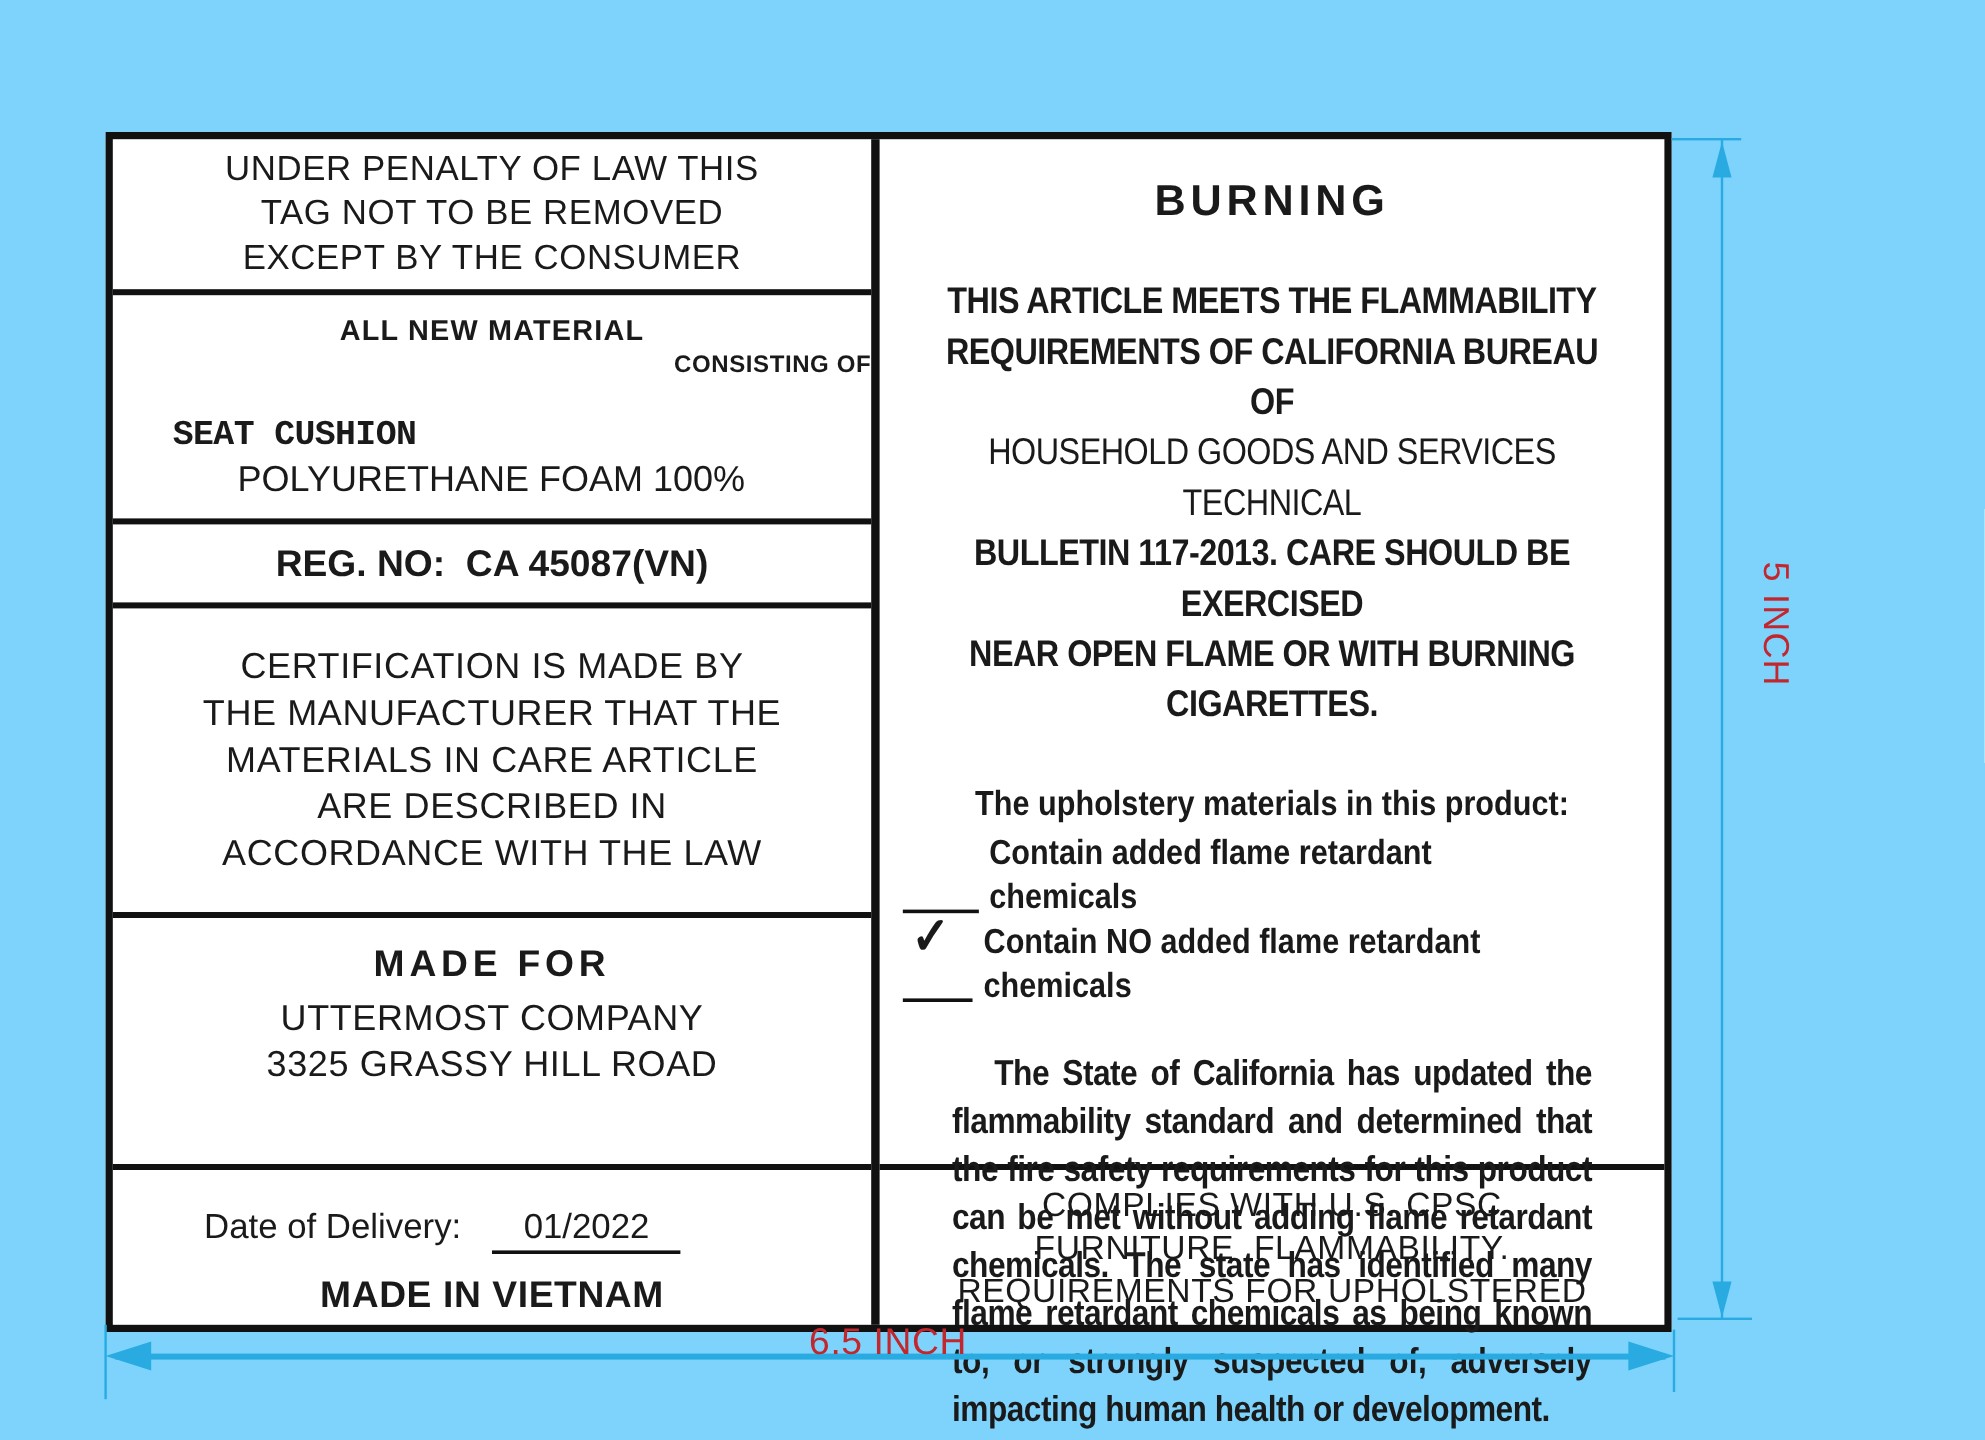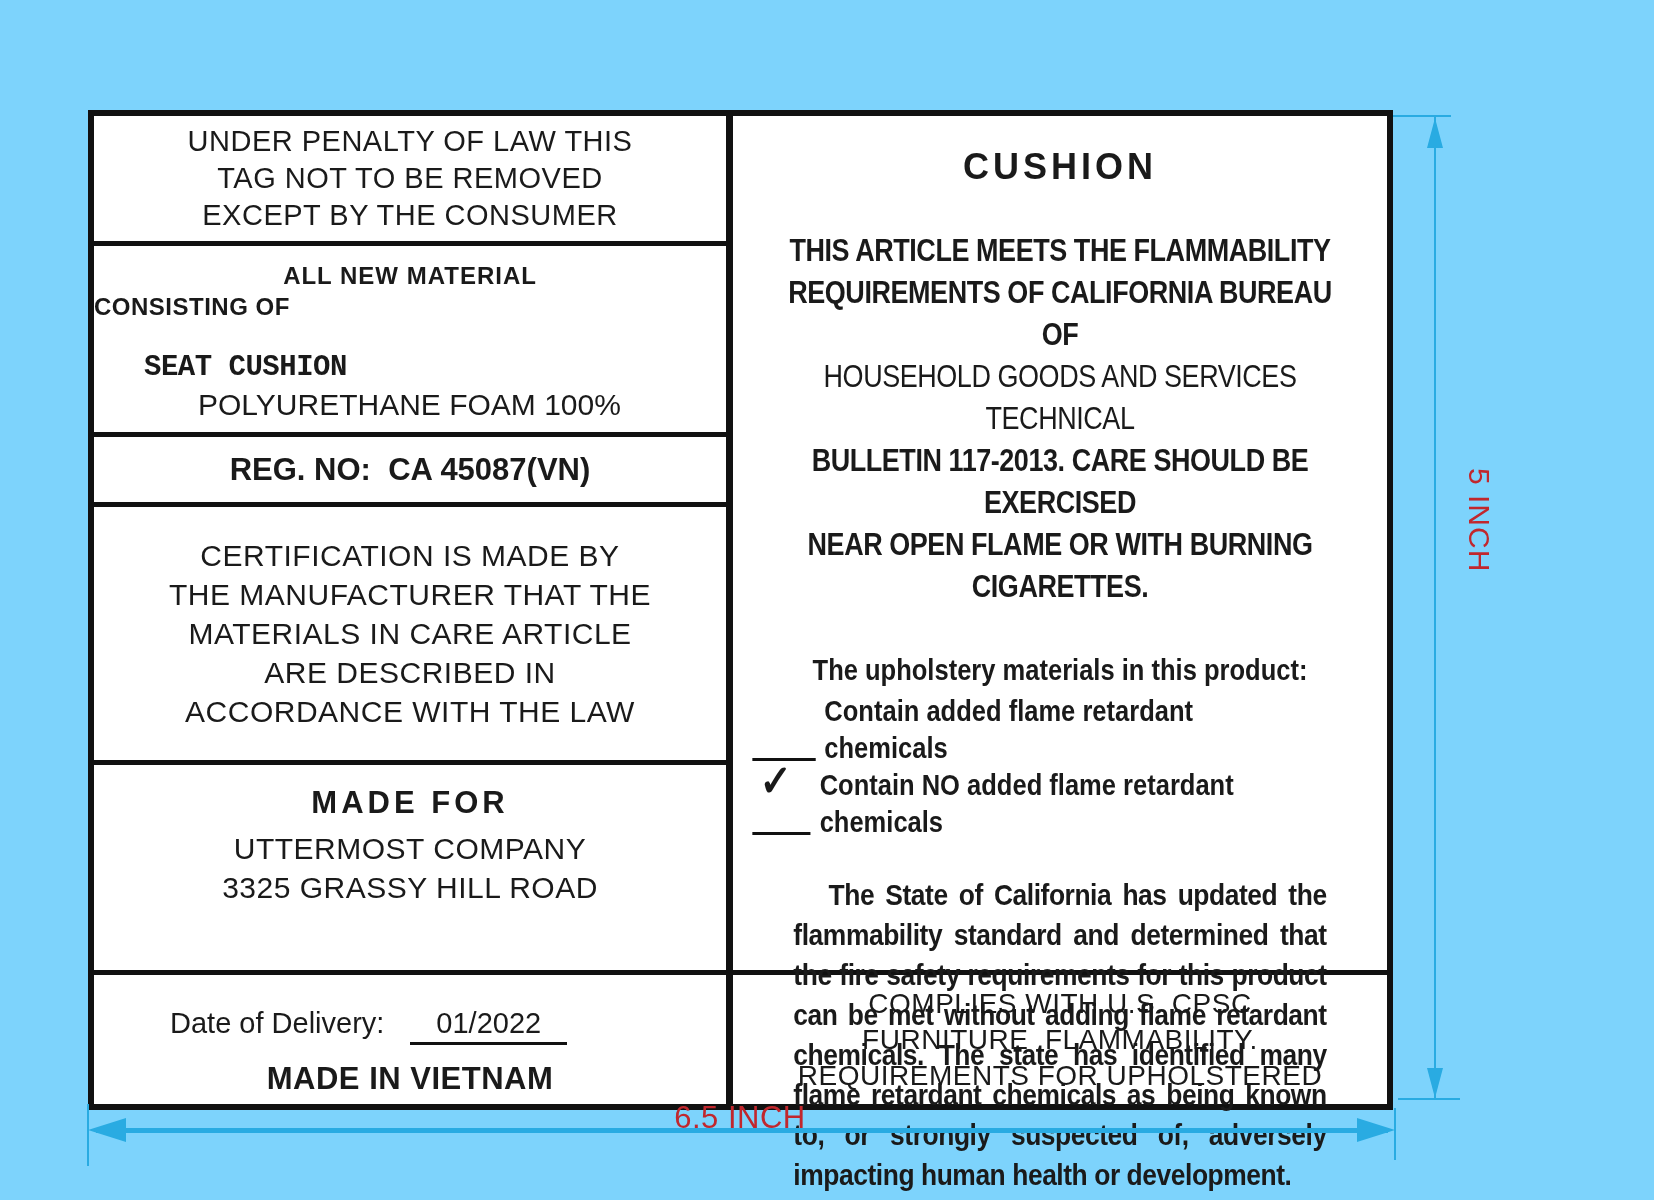--- a/index.html
+++ b/index.html
@@ -14,21 +14,21 @@
   }
   .col-left{width:639px;border-right:7px solid #111;box-sizing:border-box;display:flex;flex-direction:column;}
   .col-right{flex:1;display:flex;flex-direction:column;}
   .sec{box-sizing:border-box;}
   .rule{border-bottom:5px solid #111;}
   
   .sec-penalty{height:130px;display:flex;flex-direction:column;justify-content:center;text-align:center;
     font-size:29px;line-height:37px;letter-spacing:.5px;}
   .sec-material{height:191px;padding-top:16px;}
   .mat-title{text-align:center;font-size:24px;font-weight:bold;letter-spacing:1px;}
-  .mat-sub{text-align:left;font-size:24px;font-weight:bold;letter-spacing:.5px;margin-top:3px;}
+  .mat-sub{text-align:right;font-size:20px;font-weight:bold;letter-spacing:.5px;margin-top:3px;}
   .mat-item{font-size:29px;font-weight:bold;padding-left:50px;margin-top:30px;letter-spacing:-.5px;font-family:Liberation Mono, monospace;}
   .mat-comp{font-size:30px;padding-left:104px;margin-top:4px;}
   .sec-reg{height:70px;display:flex;align-items:center;justify-content:center;
     font-size:31px;font-weight:bold;white-space:pre-wrap;}
   .sec-cert{height:258px;display:flex;flex-direction:column;justify-content:center;text-align:center;
     font-size:30px;line-height:39px;letter-spacing:.5px;}
   .sec-madefor{height:210px;padding-top:20px;text-align:center;}
   .mf-title{font-size:31px;font-weight:bold;letter-spacing:4px;}
   .mf-line{font-size:30px;line-height:39px;letter-spacing:.5px;}
   .mf-lines{margin-top:8px;}
@@ -118,21 +118,21 @@
           <span class="del-value">01/2022</span>
         </div>
         <div class="origin">MADE IN VIETNAM</div>
       </div>
 
     </div>
 
     <div class="col-right">
 
       <div class="sec sec-notice rule">
-        <div class="notice-title">CUSHION</div>
+        <div class="notice-title">BURNING</div>
 
         <div class="notice-par">
           <div>THIS ARTICLE MEETS THE FLAMMABILITY</div>
           <div>REQUIREMENTS OF CALIFORNIA BUREAU OF</div>
           <div class="lt">HOUSEHOLD GOODS AND SERVICES TECHNICAL</div>
           <div>BULLETIN 117-2013. CARE SHOULD BE EXERCISED</div>
           <div>NEAR OPEN FLAME OR WITH BURNING CIGARETTES.</div>
         </div>
 
         <div class="uph-head">The upholstery materials in this product:</div>

